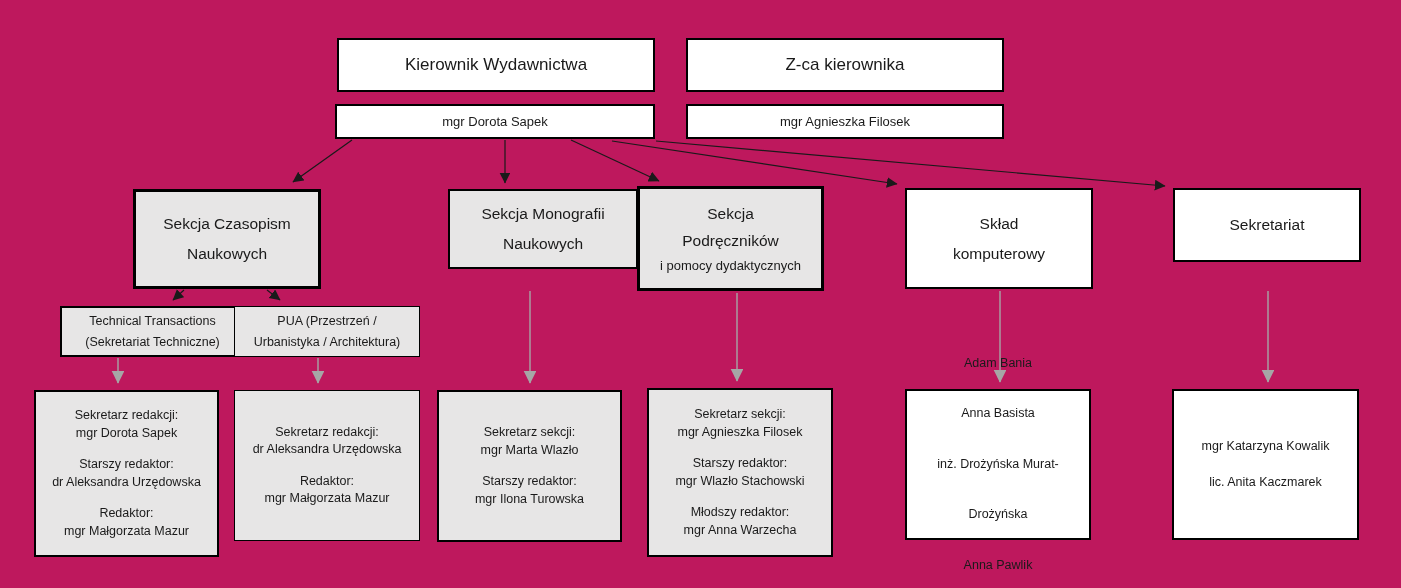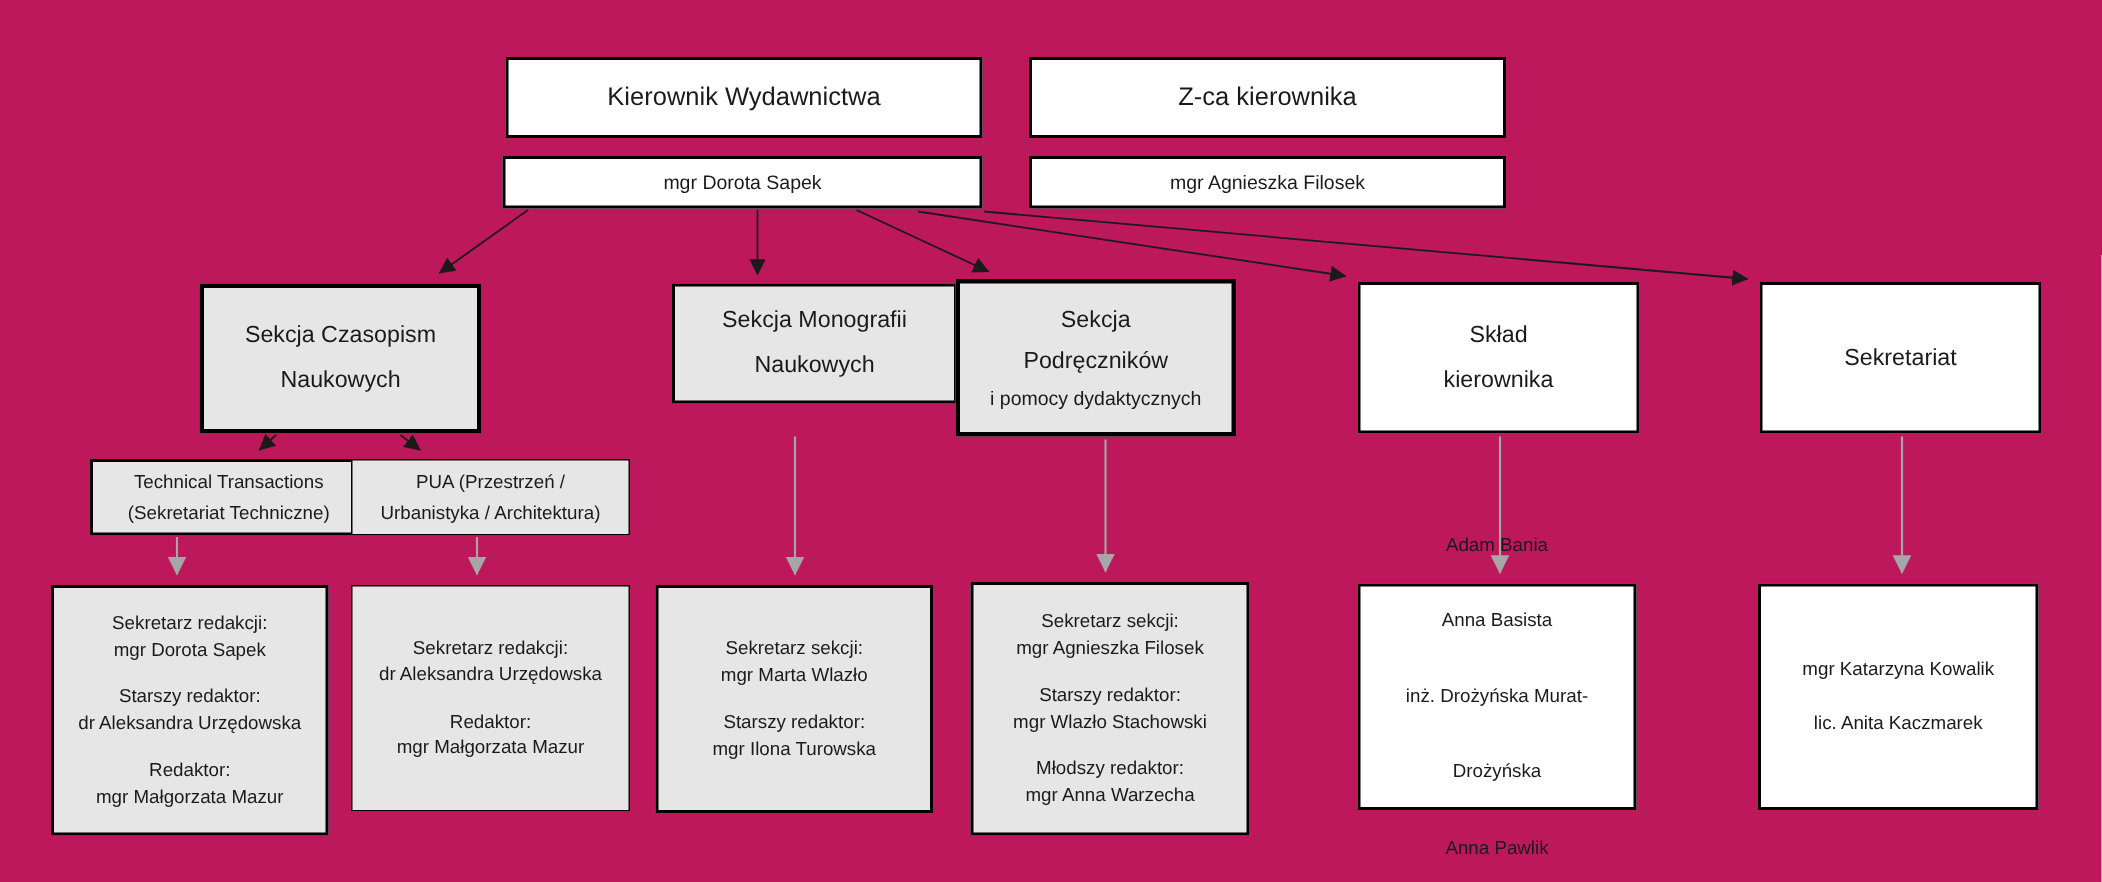--- a/index.html
+++ b/index.html
@@ -88,23 +88,23 @@
     <div>Sekcja Monografii</div>
     <div>Naukowych</div>
   </div>
   <div class="box gray thick section-tight" style="left:637px;top:186px;width:187px;height:105px;">
     <div>Sekcja</div>
     <div>Podręczników</div>
     <div class="sub-line">i pomocy dydaktycznych</div>
   </div>
   <div class="box mid section" style="left:905px;top:188px;width:188px;height:101px;">
     <div>Skład</div>
-    <div>kierownika</div>
+    <div>komputerowy</div>
   </div>
-  <div class="box mid section" style="left:1173px;top:188px;width:188px;height:101px;">
+  <div class="box mid section" style="left:1173px;top:188px;width:188px;height:74px;">
     <div>Sekretariat</div>
   </div>
 
   <div class="box gray mid journal" style="left:34px;top:306px;width:185px;height:51px;margin-left:26px;">
     <div>Technical Transactions</div>
     <div>(Sekretariat Techniczne)</div>
   </div>
   <div class="box gray thin journal" style="left:234px;top:306px;width:186px;height:51px;">
     <div>PUA (Przestrzeń /</div>
     <div>Urbanistyka / Architektura)</div>

